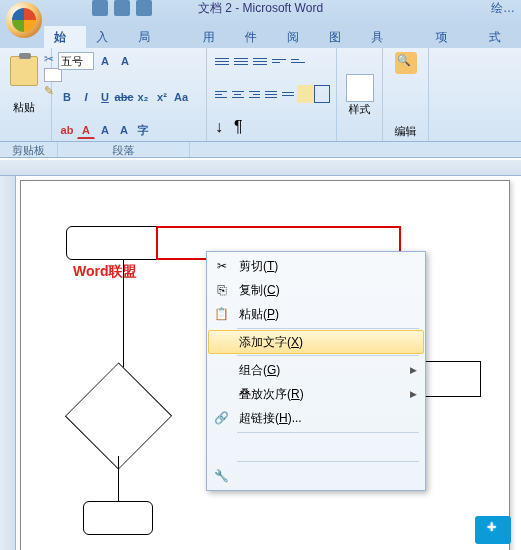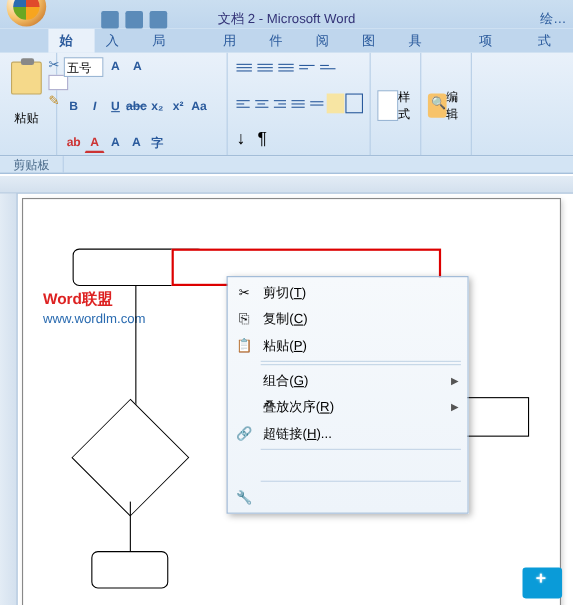--- a/index.html
+++ b/index.html
@@ -1,19 +1,19 @@
 <!DOCTYPE html>
 <html><head>
 <meta charset="utf-8">
 <style>
 * { margin: 0; padding: 0; box-sizing: border-box; font-family: "Microsoft YaHei", SimSun, sans-serif; }
 body { width: 521px; height: 550px; background: #fff; position: relative; overflow: hidden; }
 
 
-.titlebar { height: 26px; background: linear-gradient(#cadef0,#bfd6ed); display: flex; align-items: flex-end; position: relative; text-decoration: underline; }
+.titlebar { height: 26px; background: linear-gradient(#cadef0,#bfd6ed); display: flex; align-items: flex-start; position: relative; text-decoration: underline; }
 .office-btn { width: 36px; height: 36px; border-radius: 50%; background: radial-gradient(circle at 30% 30%,#fff,#f7c36a,#b85b13); margin: 2px 6px; position: relative; z-index: 2; }
 .office-btn::after { content:""; position:absolute; inset:6px; border-radius:50%; background:conic-gradient(#e04a2b 0 25%,#f7a51e 0 50%,#6aa723 0 75%,#2a6bb0 0 100%); }
 .qat { display:flex; gap:6px; margin-left:44px; }
 .qat .qicon { width:16px; height:16px; background:#5b8bb9; border-radius:2px; }
 .title-text { position:absolute; left:50%; transform:translateX(-50%); font-size:12px; color:#337; }
 .titlebar-right { position:absolute; right:6px; font-size:12px; color:#2a5a9c; }
 
 
 .tabstrip { height:22px; background:#bfd6ed; display:flex; align-items:flex-end; padding-left:44px; font-size:12px; }
 .tab { padding:3px 10px 2px; color:#2a5a9c; cursor:pointer; }
@@ -42,24 +42,24 @@
 .btn-row { display:flex; gap:1px; }
 .rbtn { width:18px; height:18px; border:1px solid transparent; font-size:11px; font-weight:bold; display:flex; align-items:center; justify-content:center; color:#2a5a9c; }
 .underline { text-decoration:underline; }
 .strike { text-decoration:line-through; }
 
 .paragrp { width:130px; }
 .align-row { display:flex; gap:1px; margin-bottom:3px; }
 .abtn { width:18px; height:18px; display:flex; flex-direction:column; justify-content:center; gap:2px; padding:2px; }
 .abtn span { height:1px; background:#2a5a9c; }
 
-.stylegrp { width:46px; display:flex; flex-direction:row; align-items:center; justify-content:flex-start; }
+.stylegrp { width:46px; display:flex; flex-direction:column; align-items:center; justify-content:center; }
 .style-icn { width:28px; height:28px; border:1px solid #9ab6d4; background:#fff; }
 
-.editgrp { width:46px; display:flex; flex-direction:row; align-items:center; justify-content:center; }
+.editgrp { width:46px; display:flex; flex-direction:column; align-items:center; }
 .find-icn { width:22px; height:22px; background:#f7c36a; border-radius:3px; position:relative; }
 .find-icn::after { content:"🔍"; font-size:11px; position:absolute; top:2px; left:3px; }
 
 
 .groupbar { height:16px; background:#d3e4f4; display:flex; font-size:11px; color:#4a6a8a; border-bottom:1px solid #9ab6d4; }
 .gbl { border-right:1px solid #b6cee6; text-align:center; padding-top:1px; }
 .gbl1{width:58px}.gbl2{width:157px}.gbl3{width:132px}
 
 
 .docarea { position:absolute; top:160px; left:0; right:0; bottom:0; }
@@ -73,21 +73,21 @@
 .rect-sel { left:135px; top:45px; width:245px; height:34px; border:2px solid #d00; }
 .diamond { left:45px; top:195px; width:105px; height:80px; }
 .diamond::before { content:""; position:absolute; inset:0; transform:rotate(45deg) scale(.72,.95); border:1px solid #000; background:#fff; }
 .rect2 { left:340px; top:180px; width:120px; height:36px; border:1px solid #000; }
 .rect3 { left:62px; top:320px; width:70px; height:34px; border:1px solid #000; border-radius:6px; }
 .line-v1 { position:absolute; left:102px; top:79px; width:0; height:116px; border-left:1px solid #000; }
 .line-v2 { position:absolute; left:97px; top:275px; width:0; height:45px; border-left:1px solid #000; }
 
 
 .wm { position:absolute; left:18px; top:82px; font-size:14px; }
-.wm1 { color:#d22; font-weight:bold; }
+.wm1 { color:#d22; font-weight:bold;margin-left:34px; }
 .wm2 { color:#2a6bb0; font-size:12px; }
 
 
 .ctxmenu { position:absolute; left:185px; top:70px; width:220px; background:linear-gradient(#f6f9fc,#eef4fa); border:1px solid #9ab6d4; box-shadow:2px 2px 6px rgba(0,0,0,.3); font-size:12px; padding:2px; }
 .ctx-item { display:flex; align-items:center; height:24px; padding:0 8px 0 4px; gap:8px; position:relative; }
 .ctx-item.hl { background:linear-gradient(#fff7d6,#ffe49a); border:1px solid #f0c850; border-radius:2px; margin:-1px; }
 .ctx-icon { width:18px; height:18px; display:flex; align-items:center; justify-content:center; font-size:12px; }
 .ctx-sep { height:1px; background:#c3d4e6; margin:2px 4px 2px 28px; }
 .ctx-sub { position:absolute; right:6px; font-size:9px; color:#555; }
 .ctx-label u { text-decoration:underline; }
@@ -233,29 +233,29 @@
   </div>
 
   <div class="group editgrp">
     <div class="find-icn"></div>
     <div style="font-size:11px">编辑</div>
   </div>
 </div>
 
 <div class="groupbar">
   <div class="gbl gbl1">剪贴板</div>
+  <div class="gbl gbl3">段落</div>
 </div>
 
 <div class="docarea">
   <div class="ruler-h"></div>
   <div class="ruler-v"></div>
   <div class="page">
     <div class="wm">
       <span class="wm1">Word联盟</span><br>
-      <span class="wm2">www.wordlm.com</span>
     </div>
     <div class="shape rect1"></div>
     <div class="shape rect-sel"></div>
     <div class="line-v1"></div>
     <div class="shape diamond"></div>
     <div class="shape rect2"></div>
     <div class="line-v2"></div>
     <div class="shape rect3"></div>
 
     <div class="ctxmenu" id="ctxmenu">
@@ -266,20 +266,24 @@
         </div>
         <div class="ctx-item">
           <span class="ctx-icon">⎘</span>
           <span class="ctx-label">复制(<u>C</u>)</span>
         </div>
         <div class="ctx-item">
           <span class="ctx-icon">📋</span>
           <span class="ctx-label">粘贴(<u>P</u>)</span>
         </div>
         <div class="ctx-sep"></div>
+        <div class="ctx-item hl">
+          <span class="ctx-icon"></span>
+          <span class="ctx-label">添加文字(<u>X</u>)</span>
+        </div>
         <div class="ctx-sep"></div>
         <div class="ctx-item">
           <span class="ctx-icon"></span>
           <span class="ctx-label">组合(<u>G</u>)</span>
           <span class="ctx-sub">▶</span>
         </div>
         <div class="ctx-item">
           <span class="ctx-icon"></span>
           <span class="ctx-label">叠放次序(<u>R</u>)</span>
           <span class="ctx-sub">▶</span>

